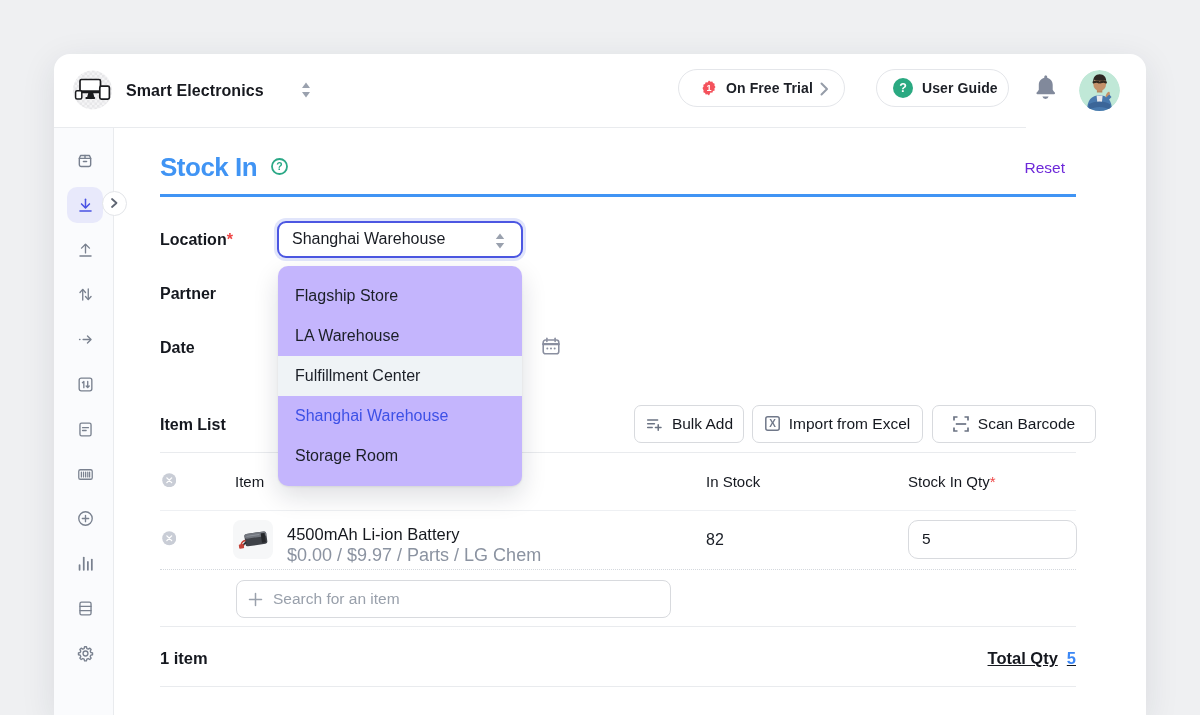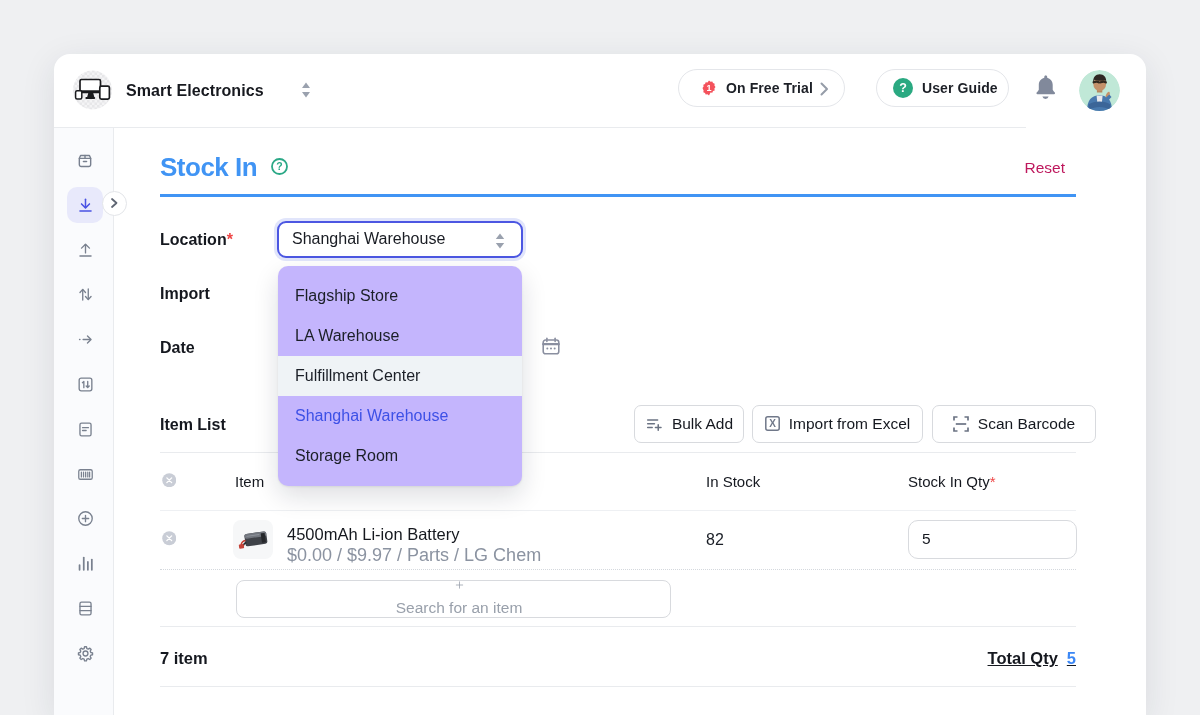--- a/index.html
+++ b/index.html
@@ -16,40 +16,40 @@
 .pilltext { font-size:14px; font-weight:700; color:#1c1f26; letter-spacing:0.1px; }
 .bell { position:absolute; left:981px; top:20px; }
 .avatar { position:absolute; left:1025px; top:15.5px; width:41px; height:41px; border-radius:50%; overflow:hidden; }
 .side { position:absolute; left:0; top:74px; width:60px; height:587px; background:#fafbfd; border-right:1px solid #e9ebee; }
 .sicon { position:absolute; left:13px; width:36px; height:36px; display:flex; align-items:center; justify-content:center; }
 .sicon.active { background:#e8e9fb; border-radius:10px; }
 .expander { position:absolute; left:47.5px; top:136.5px; width:25px; height:25px; background:#fff; border:1px solid #e3e5e9; border-radius:50%; display:flex; align-items:center; justify-content:center; z-index:5; }
 .content { position:absolute; left:60px; top:74px; width:1032px; height:587px; }
 .abs { position:absolute; }
 .title { left:46px; top:24px; font-size:26px; font-weight:700; color:#4094f4; letter-spacing:-0.5px; }
-.reset { top:31px; right:81px; font-size:15.5px; color:#be185d; }
+.reset { top:31px; right:81px; font-size:15.5px; color:#6d28d9; }
 .blueline { left:46px; top:66px; width:916px; height:2.5px; background:#4094f4; }
 .lbl { font-size:16px; font-weight:700; color:#15181f;text-align:center; }
 .red { color:#ee4444; }
 .selectbox { left:163px; top:92.5px; width:246px; height:37.5px; background:#fff; border:2px solid #4c57e2; border-radius:9px; box-shadow:0 0 0 3px #e1e5fb; display:flex; align-items:center; padding-left:13px; font-size:16px; color:#191c23; }
 .caldiv { left:426px; top:206.5px; }
 .dropdown { left:164px; top:137.5px; width:244px; height:220px; background:#c4b5fd; border-radius:10px; box-shadow:0 1px 2px rgba(16,24,40,0.08), 0 10px 26px rgba(16,24,40,0.14); padding-top:10px; z-index:10; }
 .ditem { height:40px; display:flex; align-items:center; padding-left:17px; font-size:16px; color:#1b1f27; }
 .ditem.hl { background:#eff3f6; }
 .ditem.sel { color:#3d50e6; font-weight:500; }
 .btn { position:absolute; top:276.5px; height:38px; border:1px solid #d8dade; border-radius:7px; background:#fff; display:flex; align-items:center; justify-content:center; gap:9px; font-size:15.5px; color:#15181f; }
 .divider { left:46px; width:916px; height:1px; background:#e9ebee; }
 .thead { top:345px; font-size:15px; font-weight:400; color:#15181f; }
 .xcirc { width:14.5px; height:14.5px; }
 .tile { left:119px; top:392px; width:40px; height:39px; background:#f6f7f8; border-radius:8px; display:flex; align-items:center; justify-content:center; }
 .itemname { left:173px; top:397px; font-size:16.5px; font-weight:500; color:#15181e; }
 .itemsub { left:173px; top:417px; font-size:18px; color:#8b93a1; }
 .qtyinput { left:794px; top:391.5px; width:169px; height:39px; border:1px solid #d8dade; border-radius:10px; background:#fff; display:flex; align-items:center; padding-left:13px; font-size:15.5px; color:#15181f; }
 .dotline { left:46px; top:440.5px; width:916px; height:0; border-top:1.5px dotted #d4d8dd; }
-.search { left:122px; top:452px; width:435px; height:38px; border:1px solid #d8dade; border-radius:8px; background:#fff; display:flex; align-items:center; padding-left:11px; gap:10px; font-size:15.5px; color:#99a0ab;flex-direction:column; }
+.search { left:122px; top:452px; width:435px; height:38px; border:1px solid #d8dade; border-radius:8px; background:#fff; display:flex; align-items:center; padding-left:11px; gap:10px; font-size:15.5px; color:#99a0ab; }
 .foot1 { left:46px; top:521px; font-size:16.5px; font-weight:700; color:#15181f; }
 .foot2 { top:521px; right:70px; font-size:16.5px; font-weight:700; color:#15181f;text-decoration:underline; }
 .foot2 span { color:#3b87f5; margin-left:9px; }
 </style>
 </head>
 <body>
 <div class="panel">
   <div class="hdr">
     <div class="logo"><svg width="42" height="42" viewBox="0 0 42 42">
       <defs>
@@ -199,21 +199,21 @@
     </div>
   <div class="content">
     <div class="abs title">Stock In</div>
     <div class="abs" style="left:157px; top:30px;"><svg width="17" height="17" viewBox="0 0 17 17">
           <circle cx="8.5" cy="8.5" r="7.5" fill="none" stroke="#2aa886" stroke-width="1.8"></circle>
           <text x="8.5" y="12.4" font-size="10.5" font-weight="bold" fill="#2aa886" text-anchor="middle" font-family="Liberation Sans">?</text>
         </svg></div>
     <div class="abs reset">Reset</div>
     <div class="abs blueline"></div>
     <div class="abs lbl" style="left:46px; top:103px;">Location<span class="red">*</span></div>
-    <div class="abs lbl" style="left:46px; top:157px;">Import</div>
+    <div class="abs lbl" style="left:46px; top:157px;">Partner</div>
     <div class="abs lbl" style="left:46px; top:211px;">Date</div>
     <div class="abs lbl" style="left:46px; top:288px;">Item List</div>
     <div class="abs selectbox">Shanghai Warehouse
       <svg style="position:absolute; right:16px; top:10.5px;" width="10" height="16" viewBox="0 0 10 16">
           <path d="M5 0.5 L9.2 6 H0.8 Z" fill="#9aa1ae"></path>
           <path d="M5 15.5 L0.8 10 H9.2 Z" fill="#9aa1ae"></path>
         </svg>
     </div>
     <div class="abs caldiv"><svg width="22" height="22" viewBox="0 0 24 24" fill="none" stroke="#8a8fa0" stroke-width="1.7" stroke-linecap="round">
           <rect x="3.5" y="5.5" width="17" height="15" rx="2.5"></rect>
@@ -282,21 +282,21 @@
     <div class="abs" style="left:592px; top:403px; font-size:16px; color:#1a1e26;">82</div>
     <div class="abs qtyinput">5</div>
     <div class="abs dotline"></div>
     <div class="abs search">
       <svg width="15" height="15" viewBox="0 0 15 15" stroke="#9aa1ac" stroke-width="1.5" stroke-linecap="round">
           <path d="M7.5 1.5 V13.5 M1.5 7.5 H13.5"></path>
         </svg>
       <span>Search for an item</span>
     </div>
     <div class="abs divider" style="top:498px;"></div>
-    <div class="abs foot1">7 item</div>
+    <div class="abs foot1">1 item</div>
     <div class="abs foot2">Total Qty<span>5</span></div>
     <div class="abs divider" style="top:557.5px;"></div>
     <div class="dropdown abs">
       <div class="ditem">Flagship Store</div>
       <div class="ditem">LA Warehouse</div>
       <div class="ditem hl">Fulfillment Center</div>
       <div class="ditem sel">Shanghai Warehouse</div>
       <div class="ditem">Storage Room</div>
     </div>
   </div>

